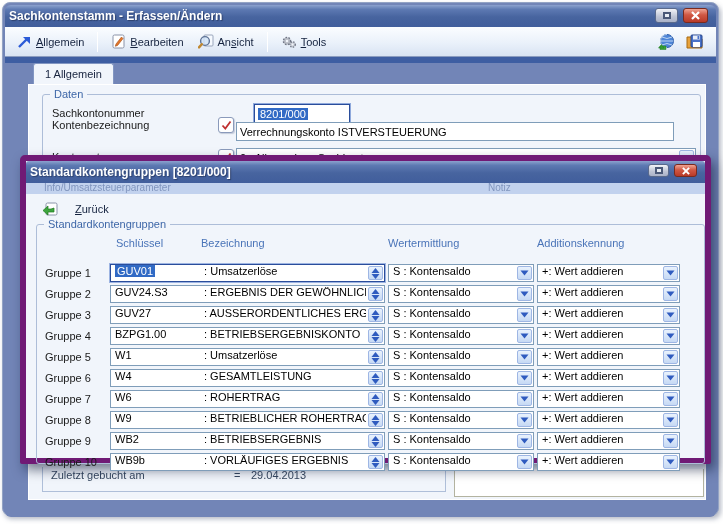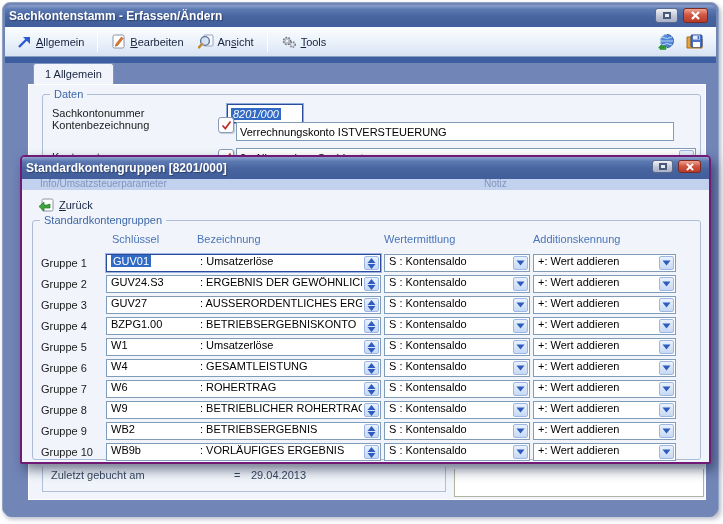--- a/index.html
+++ b/index.html
@@ -64,34 +64,34 @@
 
   
   .footer-label { position:absolute; font-size:11px; color:#35465F; }
   .gb-bottom-left { position:absolute; left:13px; top:382px; width:404px; height:25px;
     border:1px solid #AFBFD9; border-top:none; }
   .notiz-box { position:absolute; left:425px; top:384px; width:250px; height:28px;
     background:#fff; border:1px solid #B3B3A0; border-top:none; }
 
   
   .dlg { position:absolute; left:20px; top:155px; width:691px; height:309px;
-    background:#F1F5FB; border:2px solid #701a75; border-radius:5px 5px 2px 2px;
+    background:#F1F5FB; border:6px solid #701a75; border-radius:5px 5px 2px 2px;
     box-shadow:4px 6px 12px rgba(15,25,55,.55); z-index:10; }
   .dlg .titlebar { height:22px; border-radius:3px 3px 0 0; }
   .ghost-strip { height:11px; background:#C2D2EE; position:relative; overflow:hidden; }
   .ghost-label { position:absolute; top:-1px; font-size:10px; color:#8095BE; }
   .dlg-toolbar { height:30px; display:flex; align-items:center; padding:0 12px; }
-  .back-btn { display:flex; align-items:center; gap:5px; font-size:11px; color:#15233F;
+  .back-btn { display:flex; align-items:center; gap:17px; font-size:11px; color:#15233F;
     padding:2px 4px; }
 
   .gb-std { left:10px; top:63px; width:669px; height:240px; }
   .grid { position:absolute; left:8px; top:10px; right:4px; }
   .grow, .ghead { display:grid; grid-template-columns:62px 275px 146px 143px;
     column-gap:3px; align-items:center; }
-  .ghead { height:15px; margin-bottom:8px; font-size:11px; color:#4A74B8; }
+  .ghead { height:15px; margin-bottom:14px; font-size:11px; color:#4A74B8; }
   .ghead .hk { display:flex; }
   .ghead .hk span:first-child { width:91px; padding-left:6px; }
   .grow { height:18px; margin-bottom:3px; }
   .gname { font-size:11px; color:#1A1A1A; padding-left:0; }
   .keybox, .ddbox { position:relative; height:18px; background:#fff; border:1px solid #7F9DB9;
     display:flex; align-items:flex-start; font-size:11px; padding:0 18px 0 4px; overflow:hidden;
     white-space:nowrap; }
   .keybox.focused { border:1px solid #2A4D9B; box-shadow:0 0 0 1px #9DB4E2; }
   .key { width:89px; flex:none; }
   .key.selected { background:#316AC5; color:#fff; width:auto; min-width:40px;
@@ -194,21 +194,21 @@
         <span>1 Allgemein</span>
       </div>
 
       <div class="panel">
 
         <div class="groupbox gb-daten">
           <span class="legend">Daten</span>
 
           <div class="frow" style="top:10px;">
             <span class="flabel">Sachkontonummer</span>
-            <div class="inputbox focused" style="left:184px; width:76px;font-style:italic;">
+            <div class="inputbox focused" style="left:211px; width:96px;">
               <span class="sel-text">8201/000</span>
             </div>
           </div>
 
           <div class="frow" style="top:22px;">
             <span class="flabel">Kontenbezeichnung</span>
             <span class="checkicon">
               <svg width="11" height="11" viewBox="0 0 11 11">
                   <path d="M1.5 5.5 L4.3 8.5 L9.5 1.5" stroke="#C03030" stroke-width="1.8" fill="none"></path>
                 </svg>

